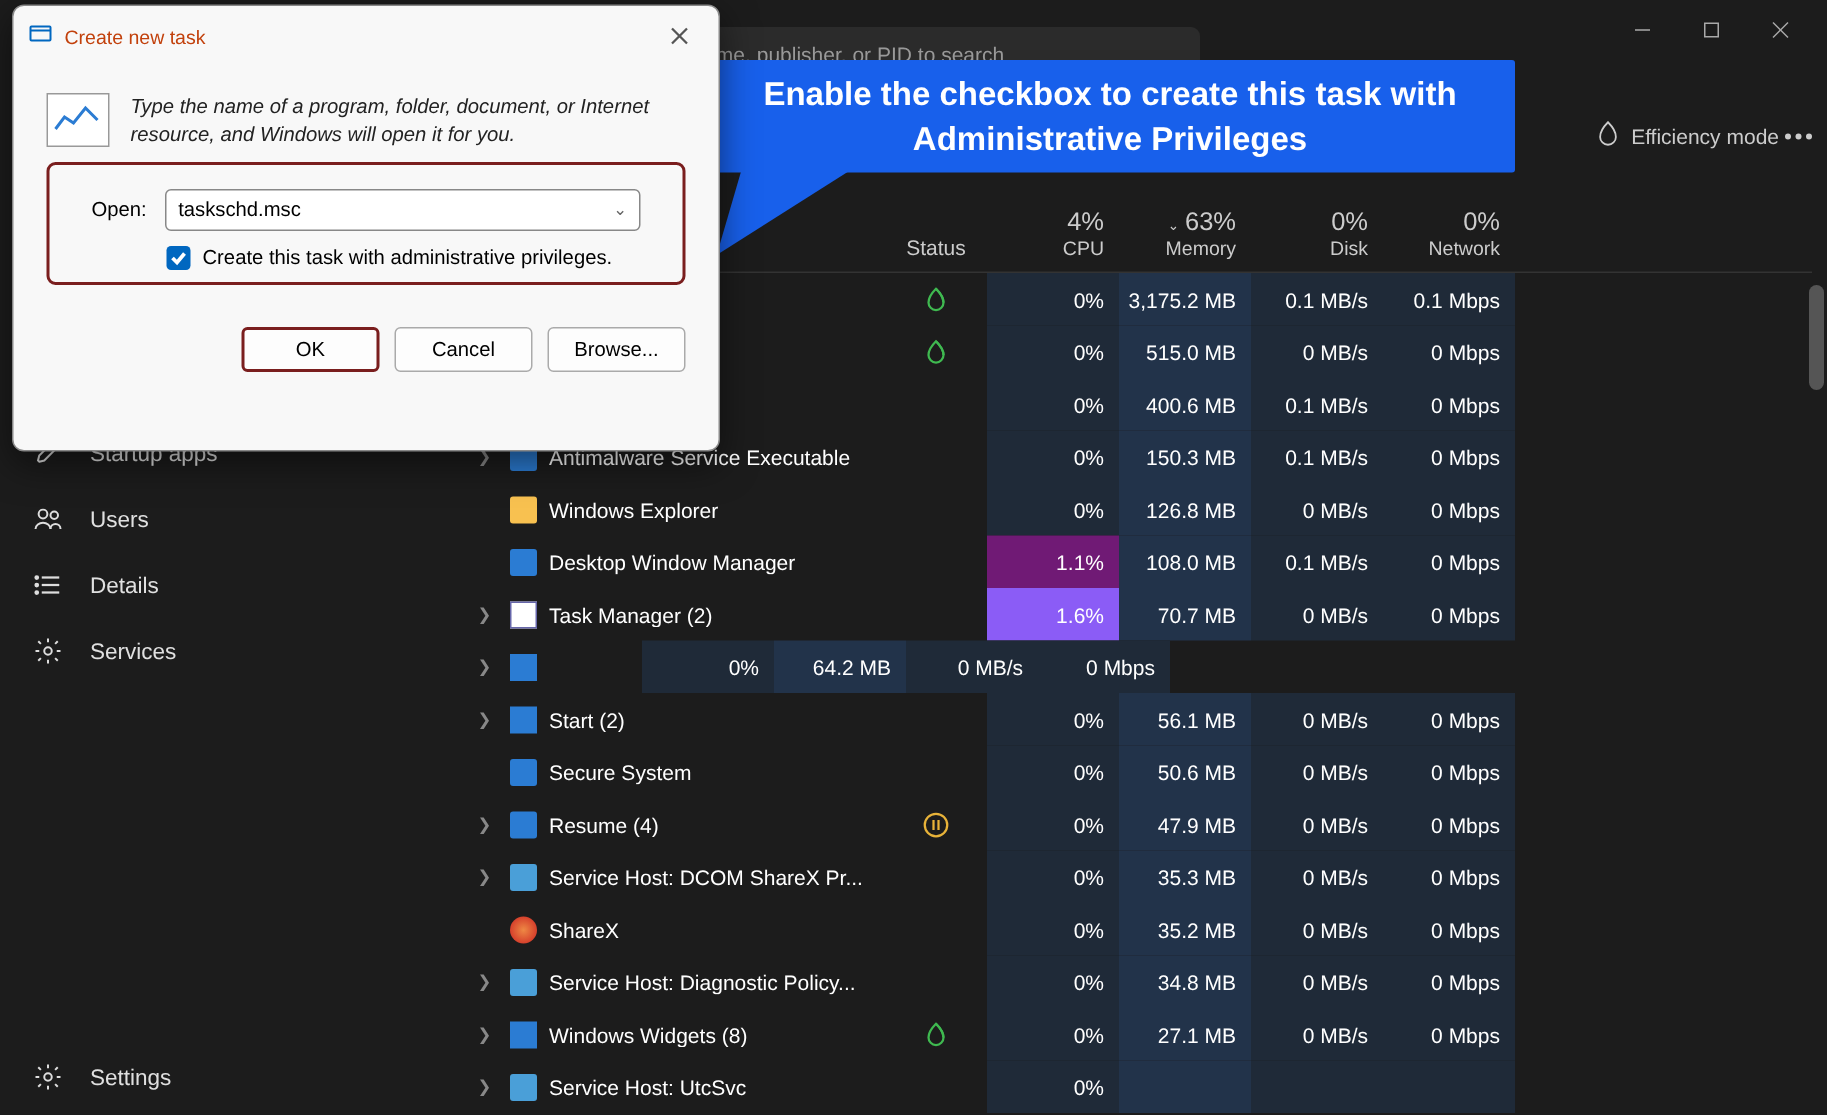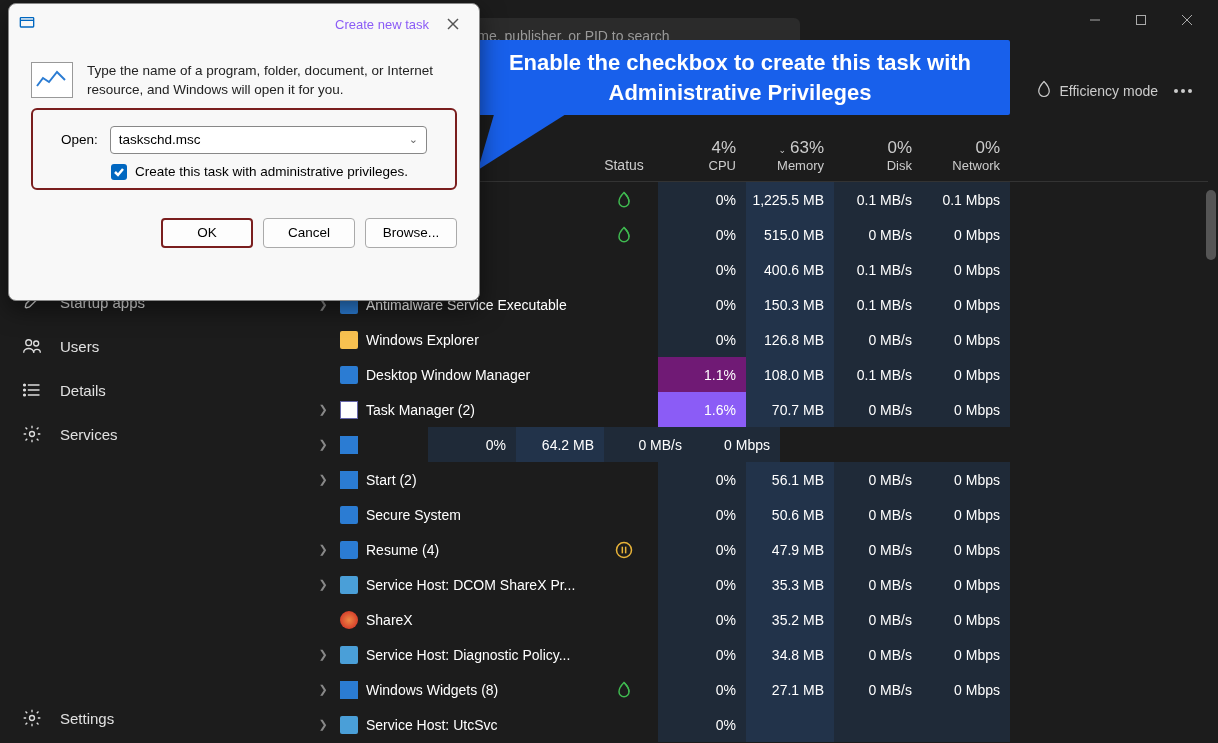--- a/index.html
+++ b/index.html
@@ -6,21 +6,21 @@
 body { background: #1a1a1a; width: 1218px; height: 743px; overflow: hidden; position: relative; color: #fff; font-size: 14px; }
 
 
 .main-window { position: absolute; top: 0; left: 0; width: 1218px; height: 743px; background: #1c1c1c; }
 .titlebar { height: 40px; display: flex; align-items: center; justify-content: flex-end; padding: 0 8px; }
 .win-btn { width: 46px; height: 30px; display: flex; align-items: center; justify-content: center; color: #aaa; }
 .win-btn svg { stroke: #aaa; fill: none; }
 
 .searchbar-row { position: absolute; top: 18px; left: 440px; width: 360px; height: 36px; background: #2b2b2b; border-radius: 6px; display: flex; align-items: center; color: #999; padding: 0 10px; font-size: 14px; }
 
-.toolbar { position: absolute; top: 80px; right: 26px; display: flex; align-items: center; gap: 16px; color: #ccc; }
+.toolbar { position: absolute; top: 80px; right: 10px; display: flex; align-items: center; gap: 4px; color: #ccc; }
 .toolbar-item { display: flex; align-items: center; gap: 6px; font-size: 14px; }
 .toolbar-more { display: flex; gap: 3px; }
 .toolbar-more span { width: 4px; height: 4px; background: #ccc; border-radius: 50%; }
 
 .sidebar { position: absolute; top: 280px; left: 0; width: 300px; }
 .sidebar-item { display: flex; align-items: center; gap: 18px; padding: 12px 22px; color: #e0e0e0; font-size: 15px; }
 .sidebar-icon { width: 20px; height: 20px; display: flex; align-items: center; justify-content: center; }
 .settings-item { position: absolute; top: 696px; left: 0; display: flex; align-items: center; gap: 18px; padding: 12px 22px; color: #e0e0e0; font-size: 15px; }
 
 .table { position: absolute; top: 128px; left: 308px; width: 900px; }
@@ -45,24 +45,24 @@
 .scrollbar { position: absolute; top: 190px; right: 2px; width: 10px; height: 70px; background: #555; border-radius: 5px; }
 
 
 .callout { position: absolute; top: 40px; left: 470px; width: 540px; background: #1860eb; color: #fff; font-size: 22px; font-weight: 600; text-align: center; padding: 8px 14px; border-radius: 2px; line-height: 1.35; z-index: 50; }
 .callout-tail { position: absolute; top: 100px; left: 478px; width: 0; height: 0; border-top: 70px solid #1860eb; border-left: 20px solid transparent; border-right: 70px solid transparent; transform: skewX(-30deg); z-index: 49; }
 
 
 .dialog { position: absolute; top: 3px; left: 8px; width: 472px; height: 298px; background: #f8f8f8; border: 1px solid #888; border-radius: 8px; box-shadow: 0 8px 24px rgba(0,0,0,.5); color: #000; z-index: 100; }
 .dlg-title { display: flex; align-items: center; padding: 8px 10px; gap: 8px; }
 .dlg-title-icon { color: #0067c0; }
-.dlg-title-text { flex: 1; font-size: 13px; color: #8b5cf6; text-align: right; }
+.dlg-title-text { flex: 1; font-size: 13px; color: #c2410c; }
 .dlg-close { width: 32px; height: 24px; display: flex; align-items: center; justify-content: center; color: #555; }
 .dlg-body { padding: 18px 22px 10px; }
-.dlg-inst { display: flex; gap: 14px; }
+.dlg-inst { display: flex; gap: 14px; font-style: italic; }
 .dlg-inst-icon { width: 42px; height: 36px; border: 1px solid #999; background: #fff; display: flex; align-items: center; justify-content: center; flex-shrink: 0; }
 .dlg-inst-text { font-size: 13.5px; color: #222; line-height: 1.4; }
 .dlg-highlight { border: 2.5px solid #7a1e1e; border-radius: 6px; padding: 16px 28px 8px; margin-top: 8px; }
 .dlg-open-row { display: flex; align-items: center; gap: 12px; }
 .dlg-open-label { font-size: 13.5px; }
 .dlg-combo { flex: 1; height: 28px; border: 1px solid #888; border-radius: 4px; background: #fff; display: flex; align-items: center; padding: 0 8px; font-size: 13.5px; justify-content: space-between; }
 .dlg-chk-row { display: flex; align-items: center; gap: 8px; margin-top: 10px; margin-left: 50px; }
 .dlg-chk { width: 16px; height: 16px; background: #0067c0; border-radius: 3px; display: flex; align-items: center; justify-content: center; color: #fff; }
 .dlg-chk svg { stroke: #fff; stroke-width: 2.5; fill: none; }
 .dlg-chk-label { font-size: 13.5px; }
@@ -204,21 +204,21 @@
             <span class="proc-icon pi-blue"></span>
           </div>
           <div class="td-name">(21)</div>
           <div class="td-status">
             <svg width="20" height="20" viewBox="0 0 24 24" fill="none" stroke="#3fb950" stroke-width="1.8">
               <path d="M12 3C8 7 6 10 6 14a6 6 0 0012 0c0-4-2-7-6-11z"></path>
               <path d="M12 3c4 4 6 7 6 11"></path>
             </svg>
           </div>
           <div class="td-num" style="background:#1f2a38">0%</div>
-          <div class="td-num td-mem">1,225.5 MB</div>
+          <div class="td-num td-mem">3,175.2 MB</div>
           <div class="td-num">0.1 MB/s</div>
           <div class="td-num">0.1 Mbps</div>
         </div>
         <div class="tr">
           <div class="td-expand">❯</div>
           <div class="td-icon">
             <span class="proc-icon pi-blue"></span>
           </div>
           <div class="td-name">9)</div>
           <div class="td-status">

